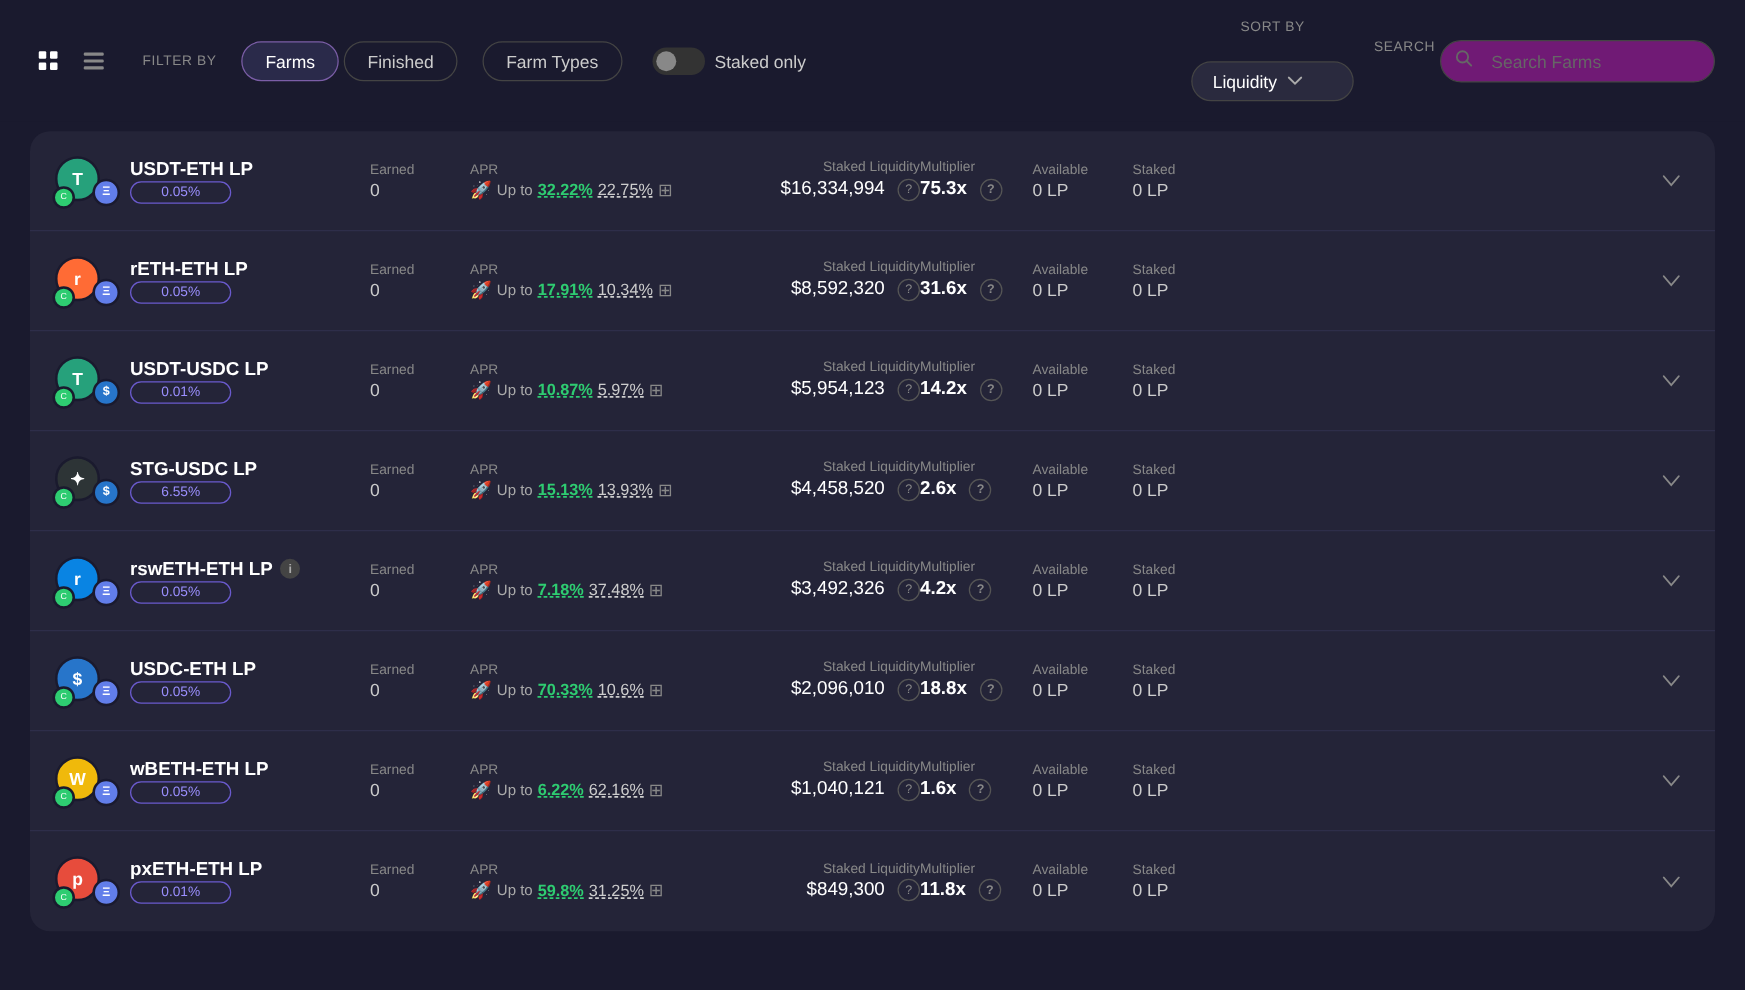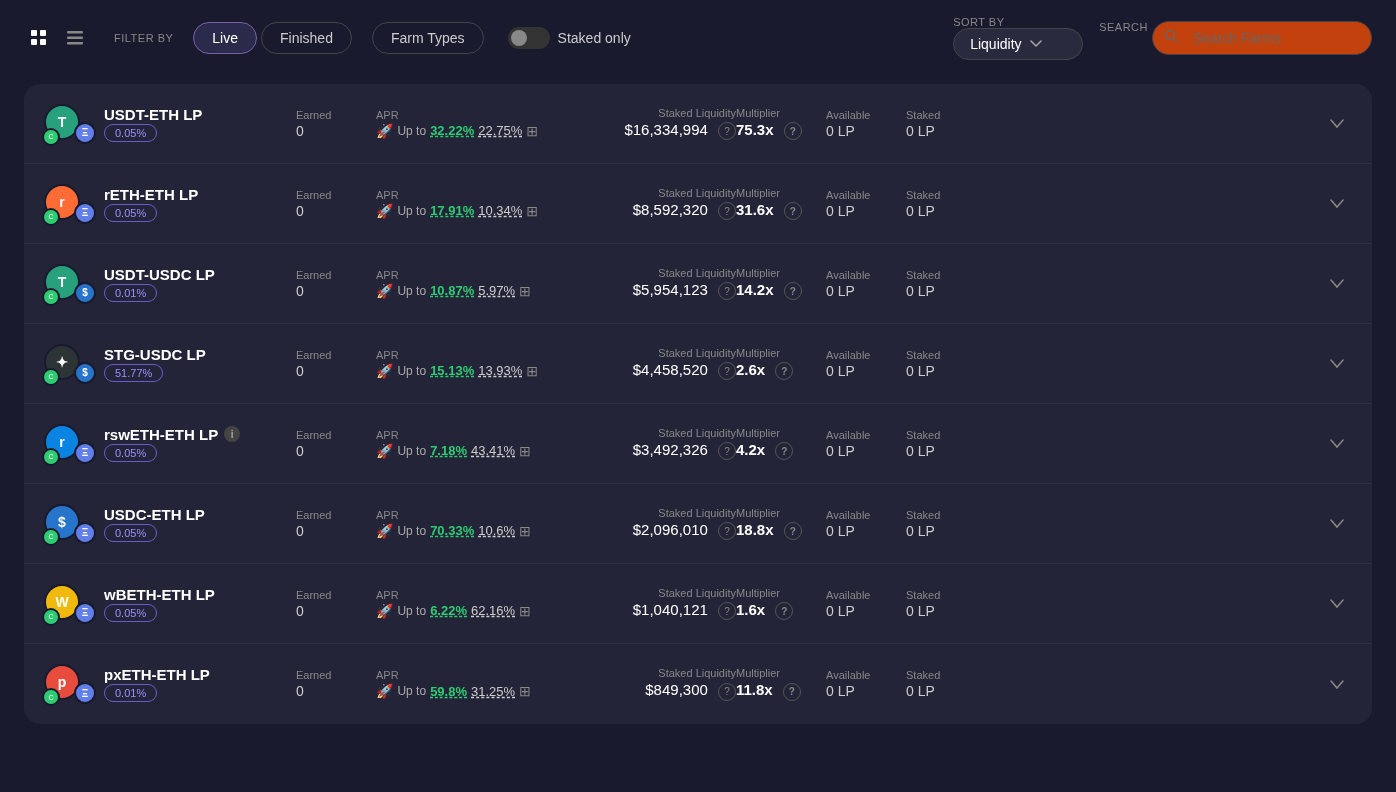--- a/index.html
+++ b/index.html
@@ -113,22 +113,22 @@
     .staked-label {
       font-size: 14px;
       color: #ccc;
     }
 
     .spacer { flex: 1; }
 
     .sort-section {
       display: flex;
       flex-direction: column;
-      align-items: flex-start;
-      gap: 0;
+      align-items: center;
+      gap: 21px;
     }
 
     .section-label {
       font-size: 11px;
       color: #888;
       text-transform: uppercase;
       letter-spacing: 0.5px;
     }
 
     .sort-select {
@@ -149,21 +149,21 @@
       display: flex;
       flex-direction: row;
       gap: 4px;
     }
 
     .search-input-wrap {
       position: relative;
     }
 
     .search-input {
-      background: #c2410c;
+      background: #701a75;
       border: 1.5px solid #444;
       border-radius: 20px;
       color: #fff;
       padding: 8px 16px 8px 40px;
       font-size: 14px;
       width: 220px;
       outline: none;
     }
     .search-input::placeholder { color: #666; }
 
@@ -274,21 +274,21 @@
       justify-content: center;
       cursor: pointer;
     }
 
     .fee-badge {
       background: transparent;
       border: 1.5px solid #6a5acd;
       border-radius: 20px;
       color: #9b8fff;
       font-size: 11px;
-      padding: 2px 10px;
+      padding: 2px 24px;
       margin-top: 0;
       display: inline-block;
     }
 
     .earned-section {
       width: 80px;
       flex-shrink: 0;
     }
 
     .col-label {
@@ -424,21 +424,21 @@
         <rect x="1" y="2" width="16" height="2.5" rx="1"></rect>
         <rect x="1" y="7.5" width="16" height="2.5" rx="1"></rect>
         <rect x="1" y="13" width="16" height="2.5" rx="1"></rect>
       </svg>
     </button>
   </div>
 
   <span class="filter-label">FILTER BY</span>
 
   <div class="filter-group">
-    <button class="filter-btn active">Live</button>
+    <button class="filter-btn active">Farms</button>
     <button class="filter-btn">Finished</button>
   </div>
 
   <button class="farm-types-btn">Farm Types</button>
 
   <div class="staked-toggle">
     <button class="toggle-switch"></button>
     <span class="staked-label">Staked only</span>
   </div>
 
@@ -680,21 +680,21 @@
         $
       </div>
       <div class="farm-icon-badge" style="font-size:7px; background:#2ecc71; color:#fff;">C</div>
     </div>
 
     <div class="farm-name-section">
       <div class="farm-name">
         STG-USDC LP
         
       </div>
-      <span class="fee-badge">51.77%</span>
+      <span class="fee-badge">6.55%</span>
     </div>
 
     <div class="earned-section">
       <div class="col-label">Earned</div>
       <div class="col-value">0</div>
     </div>
 
     <div class="apr-section">
       <div class="col-label">APR</div>
       <div class="apr-value">
@@ -761,21 +761,21 @@
       <div class="col-label">Earned</div>
       <div class="col-value">0</div>
     </div>
 
     <div class="apr-section">
       <div class="col-label">APR</div>
       <div class="apr-value">
         <span class="apr-rocket">🚀</span>
         <span style="font-size:12px; color:#aaa;">Up to</span>
         <span class="apr-up">7.18%</span>
-        <span class="apr-base">43.41%</span>
+        <span class="apr-base">37.48%</span>
         <span class="apr-calc-icon">⊞</span>
       </div>
     </div>
 
     <div class="staked-liq-section">
       <div class="col-label">Staked Liquidity</div>
       <div class="liq-value">
         $3,492,326
         <span class="help-icon">?</span>
       </div>

